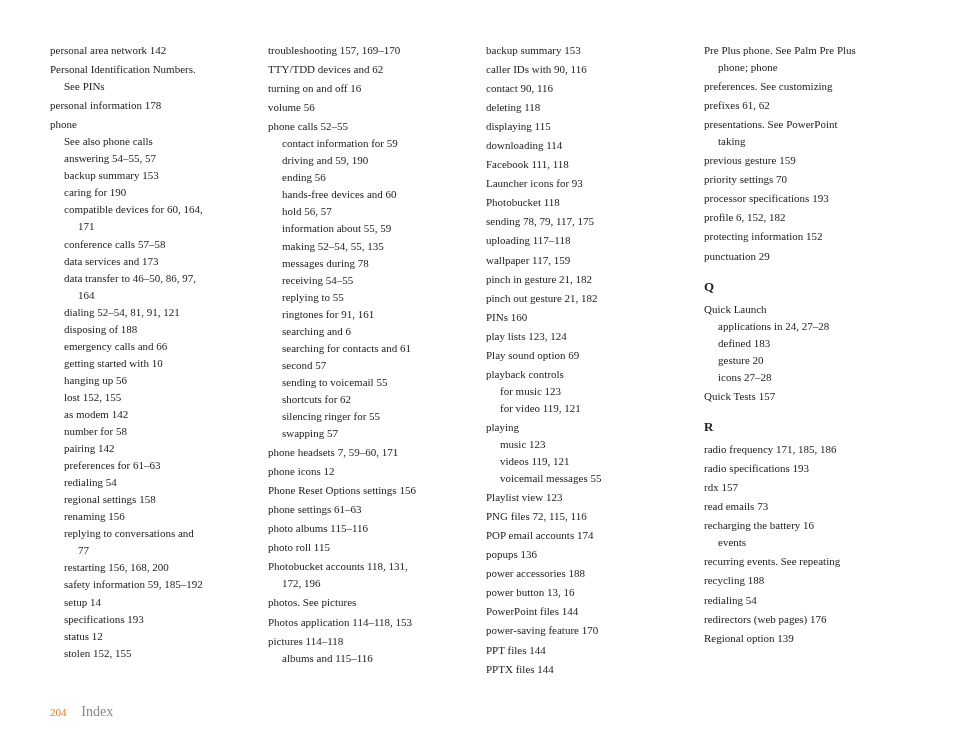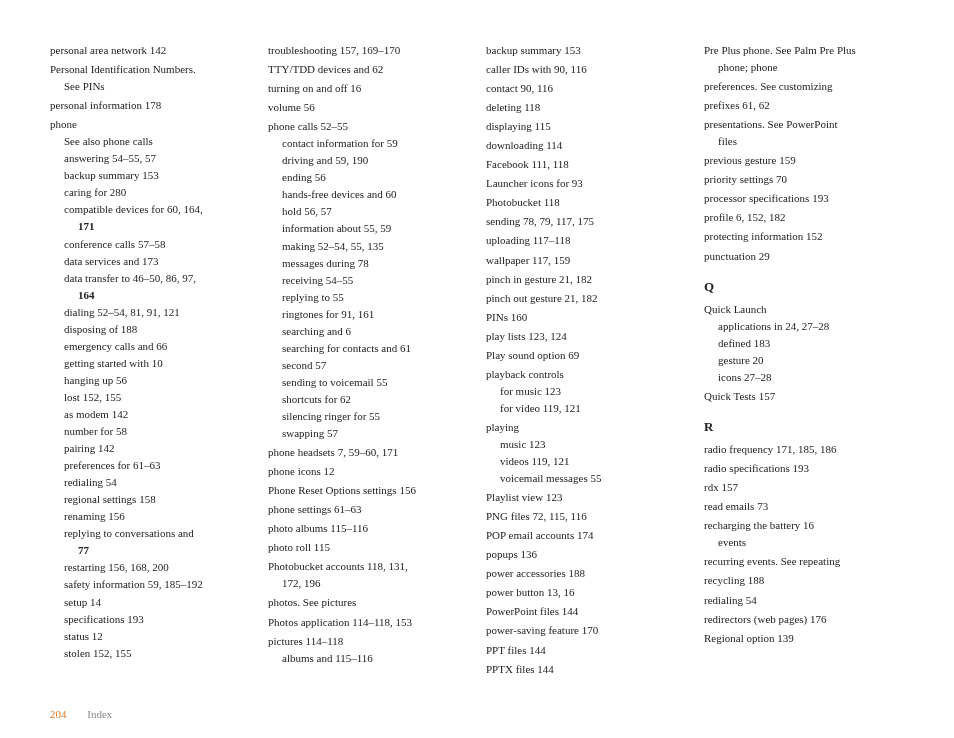--- a/index.html
+++ b/index.html
@@ -26,61 +26,60 @@
       margin-bottom: 0;
     }
     .entry.main-entry {
       margin-top: 2px;
     }
     .sub-entry {
       padding-left: 14px;
     }
     .sub-sub-entry {
       padding-left: 28px;
-      font-weight: bold;
     }
     .section-letter {
       font-size: 13px;
       font-weight: bold;
       margin-top: 12px;
       margin-bottom: 4px;
       font-style: normal;
       font-family: 'Times New Roman', Times, serif;
     }
     .footer {
       position: fixed;
       bottom: 18px;
       left: 50px;
       font-size: 11px;
       color: #e07820;
       font-family: 'Times New Roman', Times, serif;
     }
     .footer-index {
       color: #888;
-      margin-left: 18px;
-      font-size: 11px;
+      margin-left: 12px;
+      font-size: 14px;
     }
     .page-num {
       color: #e07820;
     }
   </style>
 </head>
 <body>
 
 <div class="columns">
 <div class="column">
       <div class="entry main-entry">personal area network 142</div>
       <div class="entry main-entry">Personal Identification Numbers.</div>
       <div class="entry sub-entry">See PINs</div>
       <div class="entry main-entry">personal information 178</div>
       <div class="entry main-entry">phone</div>
       <div class="entry sub-entry">See also phone calls</div>
       <div class="entry sub-entry">answering 54–55, 57</div>
       <div class="entry sub-entry">backup summary 153</div>
-      <div class="entry sub-entry">caring for 280</div>
+      <div class="entry sub-entry">caring for 190</div>
       <div class="entry sub-entry">compatible devices for 60, 164,</div>
       <div class="entry sub-sub-entry">171</div>
       <div class="entry sub-entry">conference calls 57–58</div>
       <div class="entry sub-entry">data services and 173</div>
       <div class="entry sub-entry">data transfer to 46–50, 86, 97,</div>
       <div class="entry sub-sub-entry">164</div>
       <div class="entry sub-entry">dialing 52–54, 81, 91, 121</div>
       <div class="entry sub-entry">disposing of 188</div>
       <div class="entry sub-entry">emergency calls and 66</div>
       <div class="entry sub-entry">getting started with 10</div>
@@ -174,21 +173,21 @@
       <div class="entry main-entry">power-saving feature 170</div>
       <div class="entry main-entry">PPT files 144</div>
       <div class="entry main-entry">PPTX files 144</div>
     </div>
     <div class="column">
       <div class="entry main-entry">Pre Plus phone. See Palm Pre Plus</div>
       <div class="entry sub-entry">phone; phone</div>
       <div class="entry main-entry">preferences. See customizing</div>
       <div class="entry main-entry">prefixes 61, 62</div>
       <div class="entry main-entry">presentations. See PowerPoint</div>
-      <div class="entry sub-entry">files</div>
+      <div class="entry sub-entry">taking</div>
       <div class="entry main-entry">previous gesture 159</div>
       <div class="entry main-entry">priority settings 70</div>
       <div class="entry main-entry">processor specifications 193</div>
       <div class="entry main-entry">profile 6, 152, 182</div>
       <div class="entry main-entry">protecting information 152</div>
       <div class="entry main-entry">punctuation 29</div>
       <div class="section-letter">Q</div>
       <div class="entry main-entry">Quick Launch</div>
       <div class="entry sub-entry">applications in 24, 27–28</div>
       <div class="entry sub-entry">defined 183</div>

